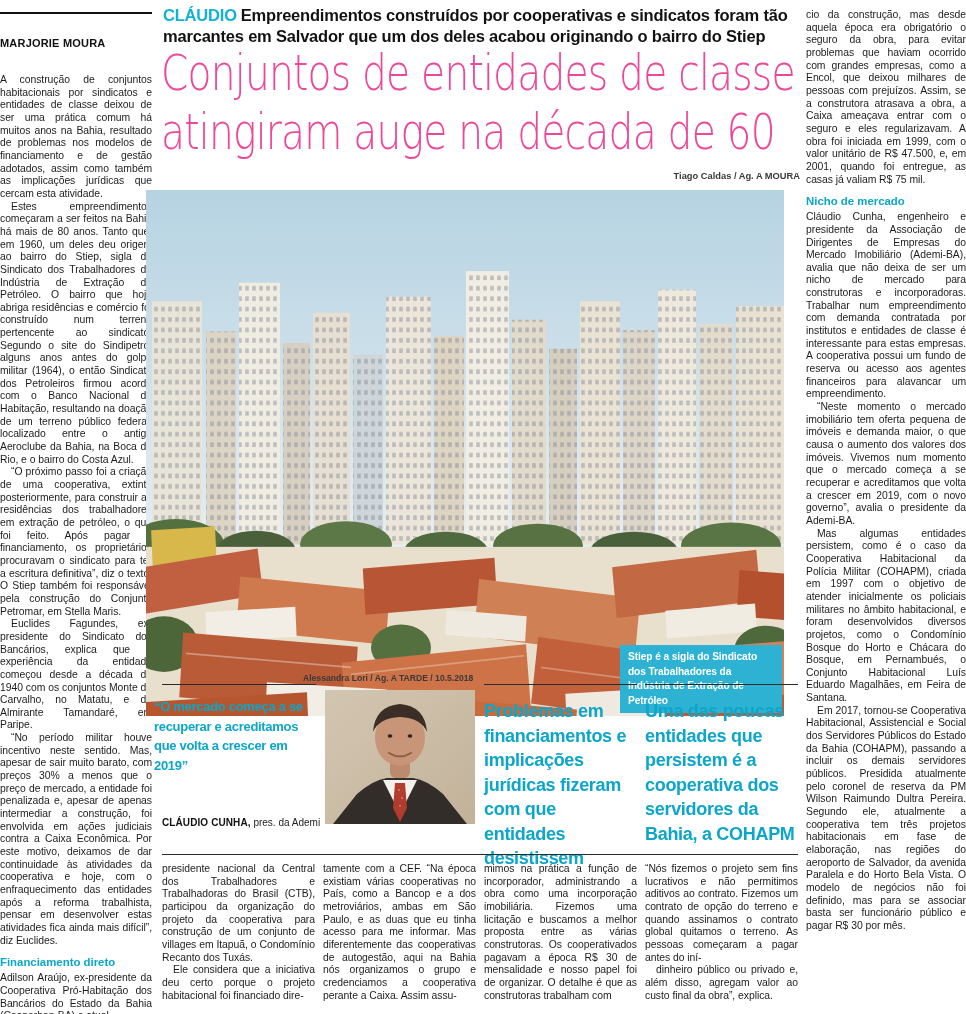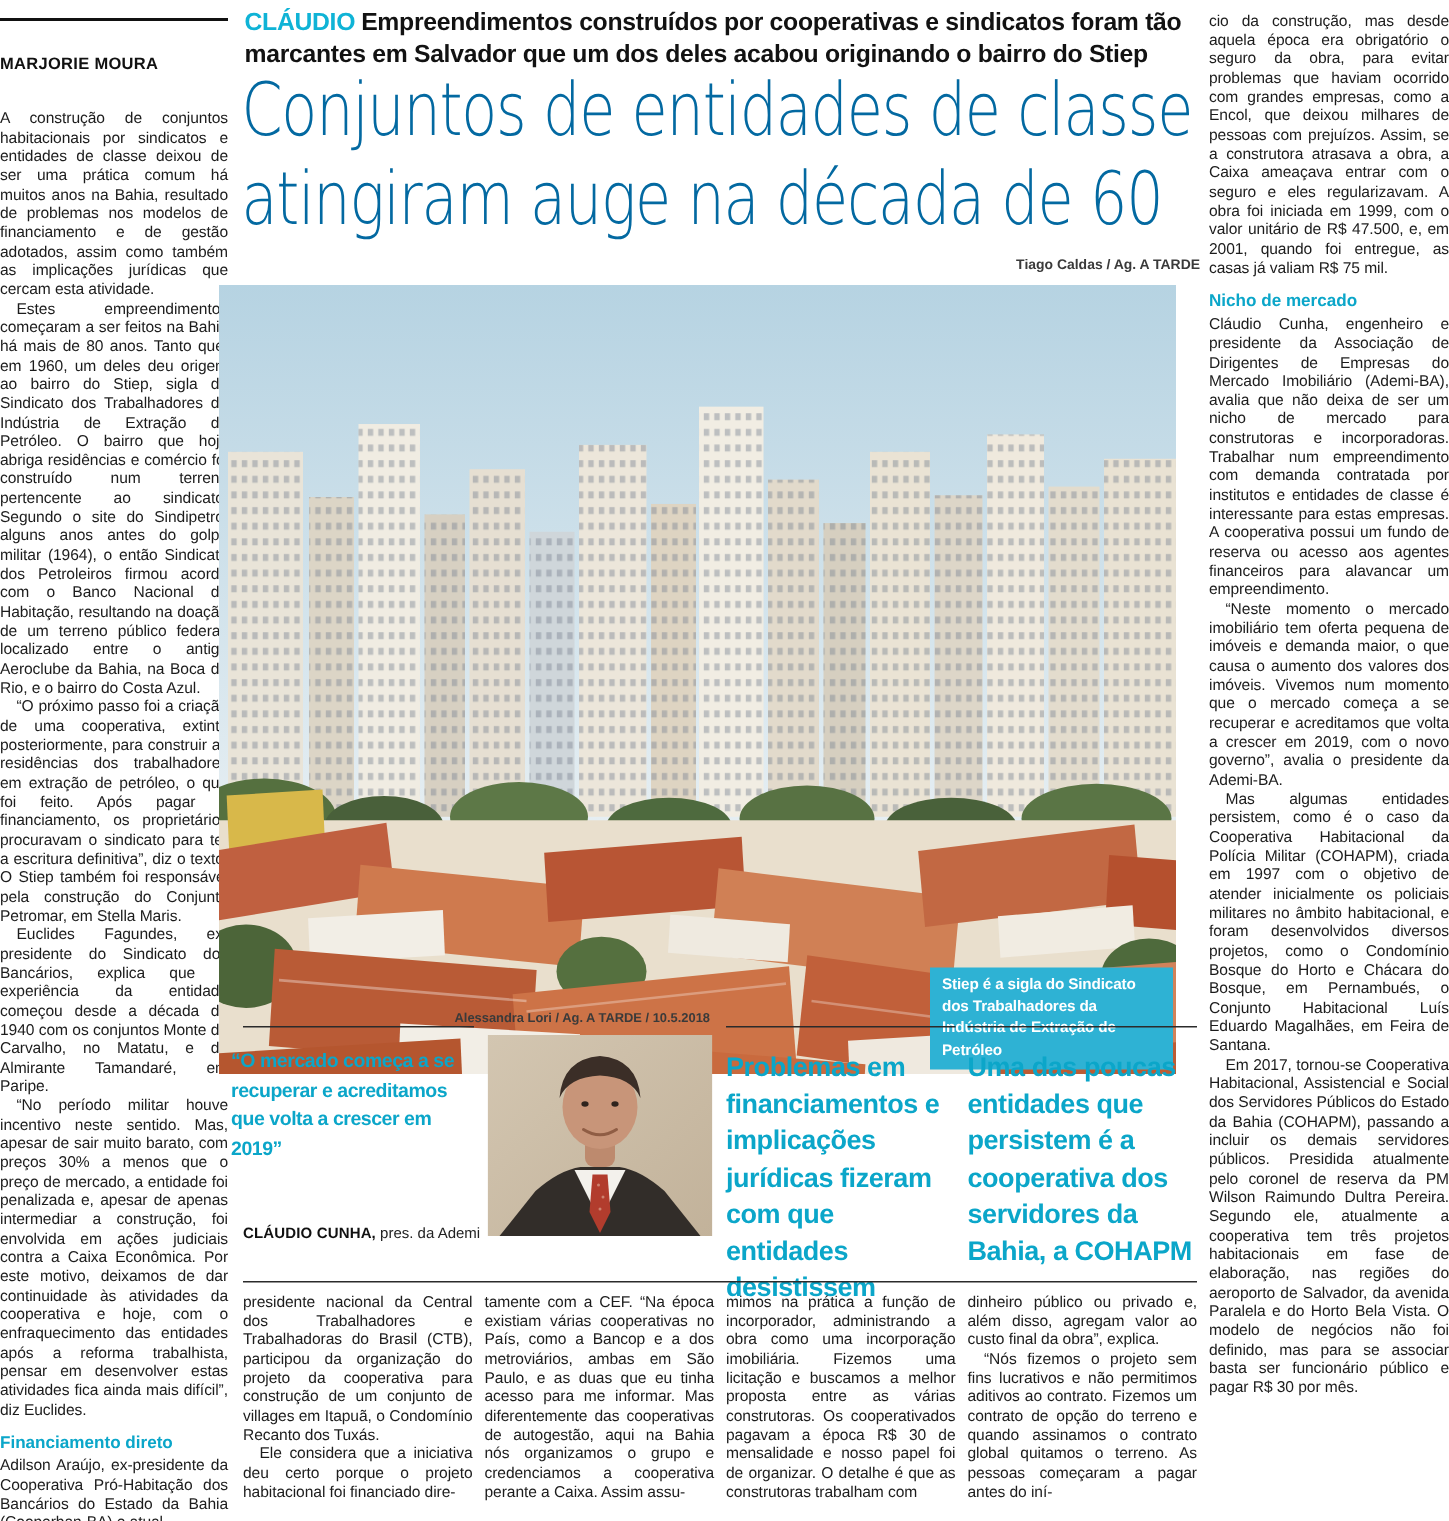--- a/index.html
+++ b/index.html
@@ -17,21 +17,21 @@
   
   #left-col{left:0;top:12px;width:152px;}
   .byline-rule{border-top:2px solid #111;width:152px;height:0;}
   .byline{font-size:11px;font-weight:bold;letter-spacing:0.2px;padding-top:23px;color:#111;}
   #left-body{margin-top:25px;}
 
   
   #kicker{left:163px;top:5px;width:642px;font-size:16.5px;font-weight:bold;
           line-height:20.5px;letter-spacing:-0.2px;color:#121212;text-align:left;}
   #kicker .kicker-label{color:#0fb3d6;margin-right:4px;}
-  #headline{left:161px;top:44px;width:645px;color:#0369a1;}
+  #headline{left:161px;top:44px;width:645px;color:#ec4899;}
   #headline .hl-line{font-family:"DejaVu Sans",sans-serif;font-weight:200;
           font-size:49px;line-height:59px;letter-spacing:-1px;white-space:nowrap;
           transform:scaleX(0.8);transform-origin:0 50%;}
 
   
   #photo-credit-main{left:480px;top:171px;width:320px;text-align:right;
           font-size:9.3px;font-weight:bold;color:#3a3a3a;}
   #main-photo{left:146px;top:190px;width:638px;height:526px;overflow:hidden;}
   #main-photo svg{display:block;width:100%;height:100%;}
   #photo-caption{position:absolute;right:2px;bottom:3px;width:162px;box-sizing:border-box;
@@ -94,21 +94,21 @@
 
   <div id="kicker" class="abs">
     <span class="kicker-label">CLÁUDIO</span><span>Empreendimentos construídos por cooperativas e sindicatos foram tão marcantes em Salvador que um dos deles acabou originando o bairro do Stiep</span>
   </div>
 
   <div id="headline" class="abs">
     <div class="hl-line">Conjuntos de entidades de classe</div>
     <div class="hl-line">atingiram auge na década de 60</div>
   </div>
 
-  <div id="photo-credit-main" class="abs">Tiago Caldas / Ag. A TARDE</div>
+  <div id="photo-credit-main" class="abs">Tiago Caldas / Ag. A MOURA</div>
 
   <div id="main-photo" class="abs">
     <svg viewBox="0 0 638 454" preserveAspectRatio="none">
       <defs>
         <linearGradient id="sky" x1="0" y1="0" x2="0" y2="1">
           <stop offset="0" stop-color="#b6d3e2"></stop>
             <stop offset="1" stop-color="#e7eff3"></stop>
         </linearGradient>
         <pattern id="win" width="7" height="9" patternUnits="userSpaceOnUse">
           <rect x="1.2" y="1.8" width="3.6" height="4" fill="#7e8894" opacity="0.45"></rect>
@@ -240,22 +240,22 @@
       <p>presidente nacional da Central dos Trabalhadores e Trabalhadoras do Brasil (CTB), participou da organização do projeto da cooperativa para construção de um conjunto de villages em Itapuã, o Condomínio Recanto dos Tuxás.</p>
       <p>Ele considera que a iniciativa deu certo porque o projeto habitacional foi financiado dire-</p>
     </div>
   <div id="bcol-2" class="abs bcol body-text">
       <p>tamente com a CEF. “Na época existiam várias cooperativas no País, como a Bancop e a dos metroviários, ambas em São Paulo, e as duas que eu tinha acesso para me informar. Mas diferentemente das cooperativas de autogestão, aqui na Bahia nós organizamos o grupo e credenciamos a cooperativa perante a Caixa. Assim assu-</p>
     </div>
   <div id="bcol-3" class="abs bcol body-text">
       <p>mimos na prática a função de incorporador, administrando a obra como uma incorporação imobiliária. Fizemos uma licitação e buscamos a melhor proposta entre as várias construtoras. Os cooperativados pagavam a época R$ 30 de mensalidade e nosso papel foi de organizar. O detalhe é que as construtoras trabalham com</p>
     </div>
   <div id="bcol-4" class="abs bcol body-text">
+      <p>“Nós fizemos o projeto sem fins lucrativos e não permitimos aditivos ao contrato. Fizemos um contrato de opção do terreno e quando assinamos o contrato global quitamos o terreno. As pessoas começaram a pagar antes do iní-</p>
       <p>dinheiro público ou privado e, além disso, agregam valor ao custo final da obra”, explica.</p>
-      <p>“Nós fizemos o projeto sem fins lucrativos e não permitimos aditivos ao contrato. Fizemos um contrato de opção do terreno e quando assinamos o contrato global quitamos o terreno. As pessoas começaram a pagar antes do iní-</p>
     </div>
 
   <div id="right-col" class="abs body-text">
     <div>
         <p>cio da construção, mas desde aquela época era obrigatório o seguro da obra, para evitar problemas que haviam ocorrido com grandes empresas, como a Encol, que deixou milhares de pessoas com prejuízos. Assim, se a construtora atrasava a obra, a Caixa ameaçava entrar com o seguro e eles regularizavam. A obra foi iniciada em 1999, com o valor unitário de R$ 47.500, e, em 2001, quando foi entregue, as casas já valiam R$ 75 mil.</p>
       </div>
     <div class="inline-subhead">Nicho de mercado</div>
     <div>
         <p>Cláudio Cunha, engenheiro e presidente da Associação de Dirigentes de Empresas do Mercado Imobiliário (Ademi-BA), avalia que não deixa de ser um nicho de mercado para construtoras e incorporadoras. Trabalhar num empreendimento com demanda contratada por institutos e entidades de classe é interessante para estas empresas. A cooperativa possui um fundo de reserva ou acesso aos agentes financeiros para alavancar um empreendimento.</p>
         <p>“Neste momento o mercado imobiliário tem oferta pequena de imóveis e demanda maior, o que causa o aumento dos valores dos imóveis. Vivemos num momento que o mercado começa a se recuperar e acreditamos que volta a crescer em 2019, com o novo governo”, avalia o presidente da Ademi-BA.</p>

